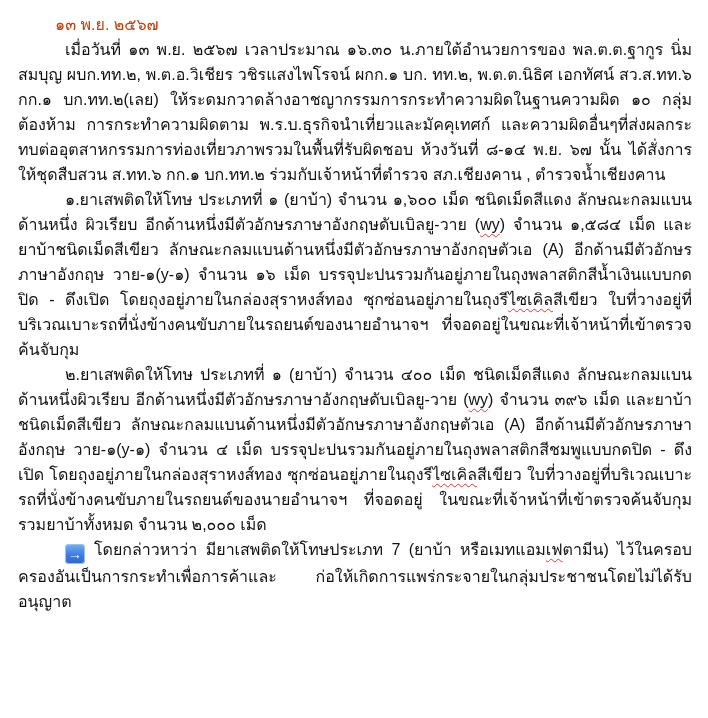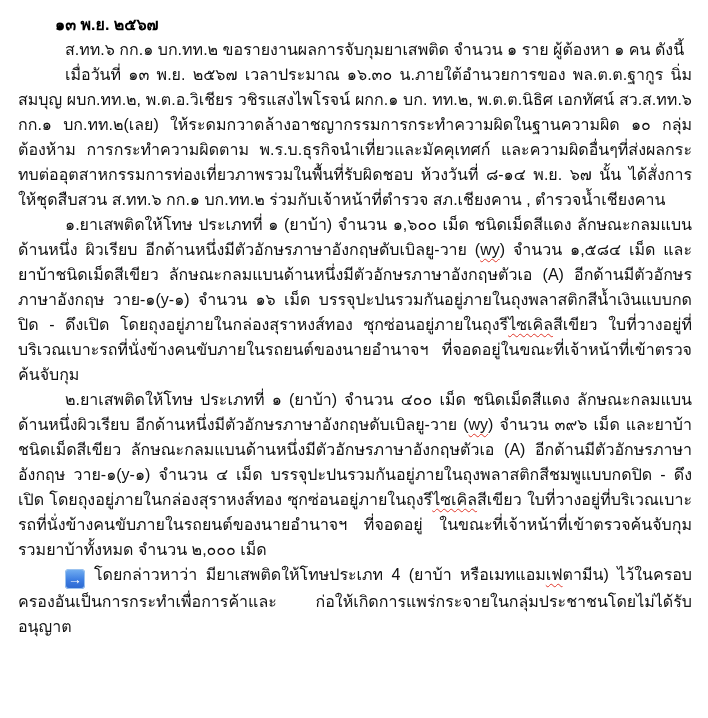--- a/index.html
+++ b/index.html
@@ -19,22 +19,22 @@
     background: #ffffff;
   }
   p.para {
     margin: 0;
     text-indent: 47px;
     text-align: justify;
   }
   p.date-line {
     margin: 0;
     text-indent: 37px;
-    font-weight: bold;
-    color: #000000;
+    font-weight: normal;
+    color: #c2410c;
   }
   .marker {
     display: inline-block;
     width: 20px;
     height: 20px;
     border-radius: 4px;
     background: linear-gradient(180deg, #74b0f2 0%, #3d7ee2 55%, #2c67d0 100%);
     box-shadow: 0 0 0 1px #9cc3ef inset;
     color: #ffffff;
     text-align: center;
@@ -55,25 +55,24 @@
     margin-top: 20px;
   }
 </style>
 </head>
 <body>
 
 <div class="page">
 
   <p class="date-line">๑๓ พ.ย. ๒๕๖๗</p>
 
-  <p class="para"><span>ส.ทท.๖ กก.๑ บก.ทท.๒ ขอรายงานผลการจับกุมยาเสพติด  จำนวน  ๑ ราย ผู้ต้องหา ๑ คน ดังนี้</span></p>
 
   <p class="para"><span>เมื่อวันที่ ๑๓ พ.ย. ๒๕๖๗ เวลาประมาณ ๑๖.๓๐ น.ภายใต้อำนวยการของ พล.ต.ต.ฐากูร นิ่มสมบุญ ผบก.ทท.๒, พ.ต.อ.วิเชียร วชิรแสงไพโรจน์  ผกก.๑ บก. ทท.๒, พ.ต.ต.นิธิศ เอกทัศน์ สว.ส.ทท.๖ กก.๑ บก.ทท.๒(เลย) ให้ระดมกวาดล้างอาชญากรรมการกระทำความผิดในฐานความผิด ๑๐ กลุ่มต้องห้าม การกระทำความผิดตาม พ.ร.บ.ธุรกิจนำเที่ยวและมัคคุเทศก์ และความผิดอื่นๆที่ส่งผลกระทบต่ออุตสาหกรรมการท่องเที่ยวภาพรวมในพื้นที่รับผิดชอบ ห้วงวันที่ ๘-๑๔ พ.ย. ๖๗ นั้น ได้สั่งการให้ชุดสืบสวน ส.ทท.๖ กก.๑ บก.ทท.๒ ร่วมกับเจ้าหน้าที่ตำรวจ สภ.เชียงคาน , ตำรวจน้ำเชียงคาน</span></p>
 
 
 
   <p class="para"><span>๑.ยาเสพติดให้โทษ ประเภทที่ ๑ (ยาบ้า) จำนวน ๑,๖๐๐ เม็ด ชนิดเม็ดสีแดง ลักษณะกลมแบนด้านหนึ่ง ผิวเรียบ อีกด้านหนึ่งมีตัวอักษรภาษาอังกฤษดับเบิลยู-วาย (</span><span class="sq">wy</span><span>) จำนวน ๑,๕๘๔ เม็ด และยาบ้าชนิดเม็ดสีเขียว ลักษณะกลมแบนด้านหนึ่งมีตัวอักษรภาษาอังกฤษตัวเอ (A) อีกด้านมีตัวอักษรภาษาอังกฤษ วาย-๑(y-๑) จำนวน ๑๖ เม็ด บรรจุปะปนรวมกันอยู่ภายในถุงพลาสติกสีน้ำเงินแบบกดปิด - ดึงเปิด โดยถุงอยู่ภายในกล่องสุราหงส์ทอง ซุกซ่อนอยู่ภายในถุงรี</span><span class="sq">ไซเคิล</span><span>สีเขียว ใบที่วางอยู่ที่บริเวณเบาะรถที่นั่งข้างคนขับภายในรถยนต์ของนายอำนาจฯ ที่จอดอยู่ในขณะที่เจ้าหน้าที่เข้าตรวจค้นจับกุม</span></p>
 
   <p class="para"><span>๒.ยาเสพติดให้โทษ ประเภทที่ ๑ (ยาบ้า) จำนวน ๔๐๐ เม็ด ชนิดเม็ดสีแดง ลักษณะกลมแบนด้านหนึ่งผิวเรียบ อีกด้านหนึ่งมีตัวอักษรภาษาอังกฤษดับเบิลยู-วาย (</span><span class="sq">wy</span><span>) จำนวน ๓๙๖ เม็ด และยาบ้าชนิดเม็ดสีเขียว ลักษณะกลมแบนด้านหนึ่งมีตัวอักษรภาษาอังกฤษตัวเอ (A) อีกด้านมีตัวอักษรภาษาอังกฤษ วาย-๑(y-๑) จำนวน ๔ เม็ด บรรจุปะปนรวมกันอยู่ภายในถุงพลาสติกสีชมพูแบบกดปิด - ดึงเปิด โดยถุงอยู่ภายในกล่องสุราหงส์ทอง ซุกซ่อนอยู่ภายในถุงรี</span><span class="sq">ไซเคิล</span><span>สีเขียว ใบที่วางอยู่ที่บริเวณเบาะรถที่นั่งข้างคนขับภายในรถยนต์ของนายอำนาจฯ ที่จอดอยู่ ในขณะที่เจ้าหน้าที่เข้าตรวจค้นจับกุม รวมยาบ้าทั้งหมด จำนวน ๒,๐๐๐ เม็ด</span></p>
 
-  <p class="para"><span class="marker">→</span><span>โดยกล่าวหาว่า มียาเสพติดให้โทษประเภท 4 (ยาบ้า หรือเมทแอม</span><span class="sq">เฟ</span><span>ตามีน) ไว้ในครอบครองอันเป็นการกระทำเพื่อการค้าและ ก่อให้เกิดการแพร่กระจายในกลุ่มประชาชนโดยไม่ได้รับอนุญาต</span></p>
+  <p class="para"><span class="marker">→</span><span>โดยกล่าวหาว่า มียาเสพติดให้โทษประเภท 7 (ยาบ้า หรือเมทแอม</span><span class="sq">เฟ</span><span>ตามีน) ไว้ในครอบครองอันเป็นการกระทำเพื่อการค้าและ ก่อให้เกิดการแพร่กระจายในกลุ่มประชาชนโดยไม่ได้รับอนุญาต</span></p>
 
 </div>
 
 </body></html>

